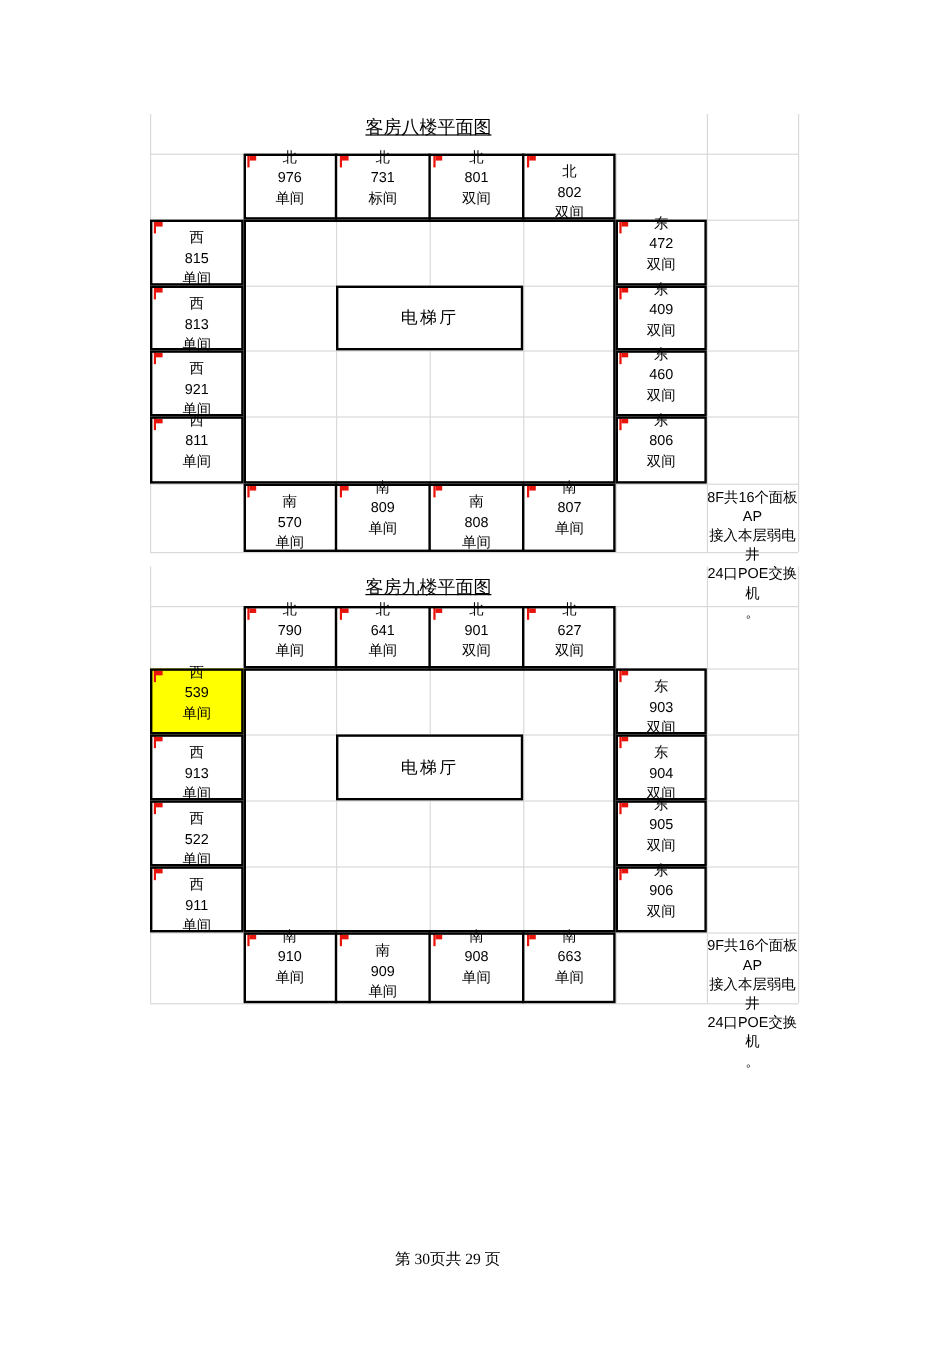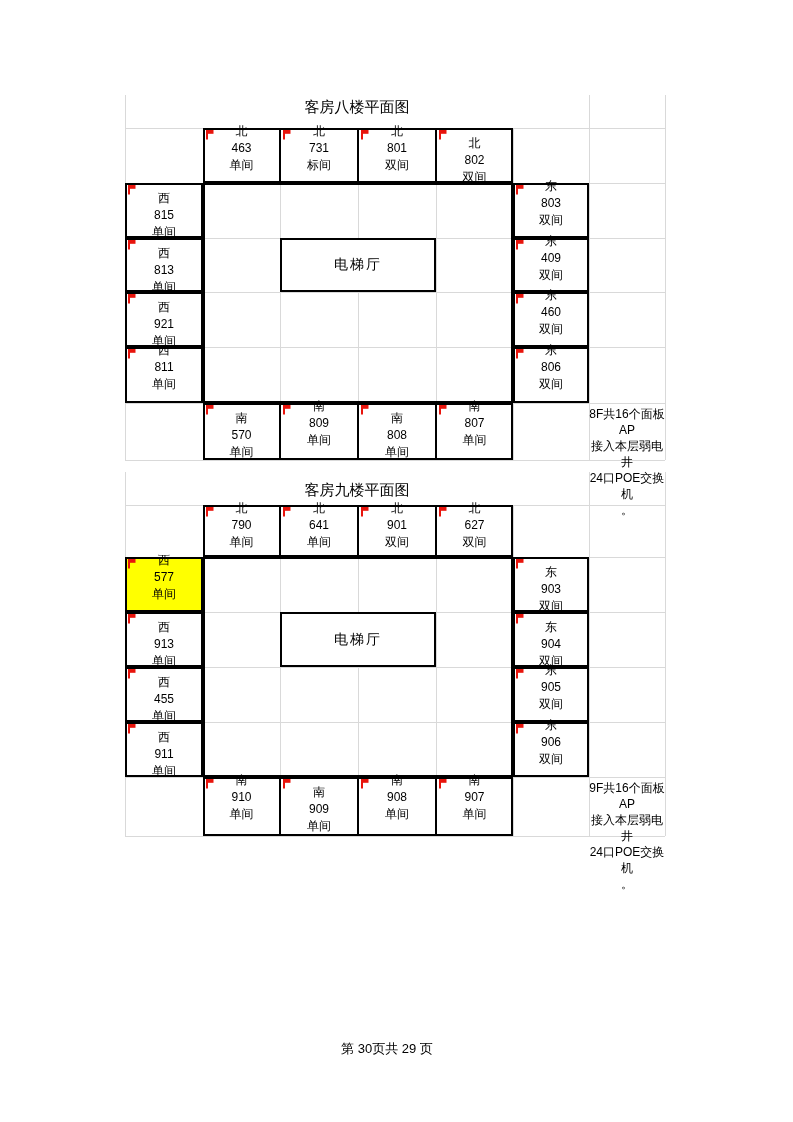--- a/index.html
+++ b/index.html
@@ -2,41 +2,41 @@
 <html><head>
 <meta charset="utf-8">
 <style>
   html,body { margin:0; padding:0; background:#ffffff; }
   .page {
     position:relative; width:793px; height:1122px; background:#ffffff;
     font-family:"Liberation Sans","DejaVu Sans",sans-serif; color:#000;
     overflow:hidden;
   }
   .abs { position:absolute; }
-  .floor-title { font-size:15px; line-height:16px; text-align:center; z-index:4; white-space:nowrap; }
+  .floor-title { font-size:15px; line-height:16px; text-align:center; z-index:4; white-space:nowrap;text-decoration:underline; }
   .hline { height:1px; background:#d9d9d9; z-index:1; }
   .vline { width:1px; background:#d9d9d9; z-index:1; }
   .black-box { border:2px solid #000; box-sizing:border-box; z-index:5; pointer-events:none; }
   .divider { background:#000; z-index:5; }
   .elevator {
     border:2px solid #000; box-sizing:border-box; z-index:3; background:#fff;
     display:flex; align-items:center; justify-content:center;
     font-size:14px; letter-spacing:2px;
   }
   .room { z-index:4; box-sizing:border-box; text-align:center; }
   .room.hl { background:#ffff00; }
   .room .lines { font-size:12px; line-height:17px; }
   .room.off-up .lines { margin-top:-5px; }
   .room.off-center .lines { margin-top:7px; }
   .flag { position:absolute; left:3px; top:1px; width:9px; height:11px; z-index:6; }
   .flag svg { display:block; }
   .note { z-index:4; font-size:12px; line-height:16px; text-align:center; }
   .footer {
-    position:absolute; left:14px; top:1040px; width:746px; height:16px;
-    font-family:Liberation Sans, sans-serif; font-size:13px;
+    position:absolute; left:0; top:1040px; width:746px; height:16px;
+    font-family:Liberation Serif, serif; font-size:13px;
     text-align:center; z-index:4;
   }
 </style>
 </head>
 <body>
 
 <div class="page">
   <div id="plans">
       <div>
         <div class="floor-title abs" style="left: 125px; top: 99px; width: 464px; height: 16px;">客房八楼平面图</div>
@@ -77,21 +77,21 @@
         </div>
         <div class="room off-up abs" style="left: 203px; top: 128px; width: 77px; height: 55px;">
           <div class="flag">
             <svg width="9" height="11" viewBox="0 0 9 11" xmlns="http://www.w3.org/2000/svg">
               <rect x="0" y="0" width="2" height="10.5" fill="#e8140c"></rect>
               <rect x="2" y="1" width="5.5" height="3.8" fill="#e8140c"></rect>
             </svg>
           </div>
           <div class="lines">
             <div>北</div>
-            <div>463</div>
+            <div>976</div>
             <div>单间</div>
           </div>
         </div>
         <div class="room off-up abs" style="left: 280px; top: 128px; width: 78px; height: 55px;">
           <div class="flag">
             <svg width="9" height="11" viewBox="0 0 9 11" xmlns="http://www.w3.org/2000/svg">
               <rect x="0" y="0" width="2" height="10.5" fill="#e8140c"></rect>
               <rect x="2" y="1" width="5.5" height="3.8" fill="#e8140c"></rect>
             </svg>
           </div>
@@ -233,21 +233,21 @@
         </div>
         <div class="room off-up abs" style="left: 513px; top: 183px; width: 76px; height: 55px;">
           <div class="flag">
             <svg width="9" height="11" viewBox="0 0 9 11" xmlns="http://www.w3.org/2000/svg">
               <rect x="0" y="0" width="2" height="10.5" fill="#e8140c"></rect>
               <rect x="2" y="1" width="5.5" height="3.8" fill="#e8140c"></rect>
             </svg>
           </div>
           <div class="lines">
             <div>东</div>
-            <div>803</div>
+            <div>472</div>
             <div>双间</div>
           </div>
         </div>
         <div class="room off-up abs" style="left: 513px; top: 238px; width: 76px; height: 54px;">
           <div class="flag">
             <svg width="9" height="11" viewBox="0 0 9 11" xmlns="http://www.w3.org/2000/svg">
               <rect x="0" y="0" width="2" height="10.5" fill="#e8140c"></rect>
               <rect x="2" y="1" width="5.5" height="3.8" fill="#e8140c"></rect>
             </svg>
           </div>
@@ -420,34 +420,34 @@
         </div>
         <div class="room off-up abs" style="left: 436px; top: 777px; width: 77px; height: 59px;">
           <div class="flag">
             <svg width="9" height="11" viewBox="0 0 9 11" xmlns="http://www.w3.org/2000/svg">
               <rect x="0" y="0" width="2" height="10.5" fill="#e8140c"></rect>
               <rect x="2" y="1" width="5.5" height="3.8" fill="#e8140c"></rect>
             </svg>
           </div>
           <div class="lines">
             <div>南</div>
-            <div>907</div>
+            <div>663</div>
             <div>单间</div>
           </div>
         </div>
         <div class="room off-up hl abs" style="left: 125px; top: 557px; width: 78px; height: 55px;">
           <div class="flag">
             <svg width="9" height="11" viewBox="0 0 9 11" xmlns="http://www.w3.org/2000/svg">
               <rect x="0" y="0" width="2" height="10.5" fill="#e8140c"></rect>
               <rect x="2" y="1" width="5.5" height="3.8" fill="#e8140c"></rect>
             </svg>
           </div>
           <div class="lines">
             <div>西</div>
-            <div>577</div>
+            <div>539</div>
             <div>单间</div>
           </div>
         </div>
         <div class="room off-center abs" style="left: 125px; top: 612px; width: 78px; height: 55px;">
           <div class="flag">
             <svg width="9" height="11" viewBox="0 0 9 11" xmlns="http://www.w3.org/2000/svg">
               <rect x="0" y="0" width="2" height="10.5" fill="#e8140c"></rect>
               <rect x="2" y="1" width="5.5" height="3.8" fill="#e8140c"></rect>
             </svg>
           </div>
@@ -459,21 +459,21 @@
         </div>
         <div class="room off-center abs" style="left: 125px; top: 667px; width: 78px; height: 55px;">
           <div class="flag">
             <svg width="9" height="11" viewBox="0 0 9 11" xmlns="http://www.w3.org/2000/svg">
               <rect x="0" y="0" width="2" height="10.5" fill="#e8140c"></rect>
               <rect x="2" y="1" width="5.5" height="3.8" fill="#e8140c"></rect>
             </svg>
           </div>
           <div class="lines">
             <div>西</div>
-            <div>455</div>
+            <div>522</div>
             <div>单间</div>
           </div>
         </div>
         <div class="room off-center abs" style="left: 125px; top: 722px; width: 78px; height: 55px;">
           <div class="flag">
             <svg width="9" height="11" viewBox="0 0 9 11" xmlns="http://www.w3.org/2000/svg">
               <rect x="0" y="0" width="2" height="10.5" fill="#e8140c"></rect>
               <rect x="2" y="1" width="5.5" height="3.8" fill="#e8140c"></rect>
             </svg>
           </div>

